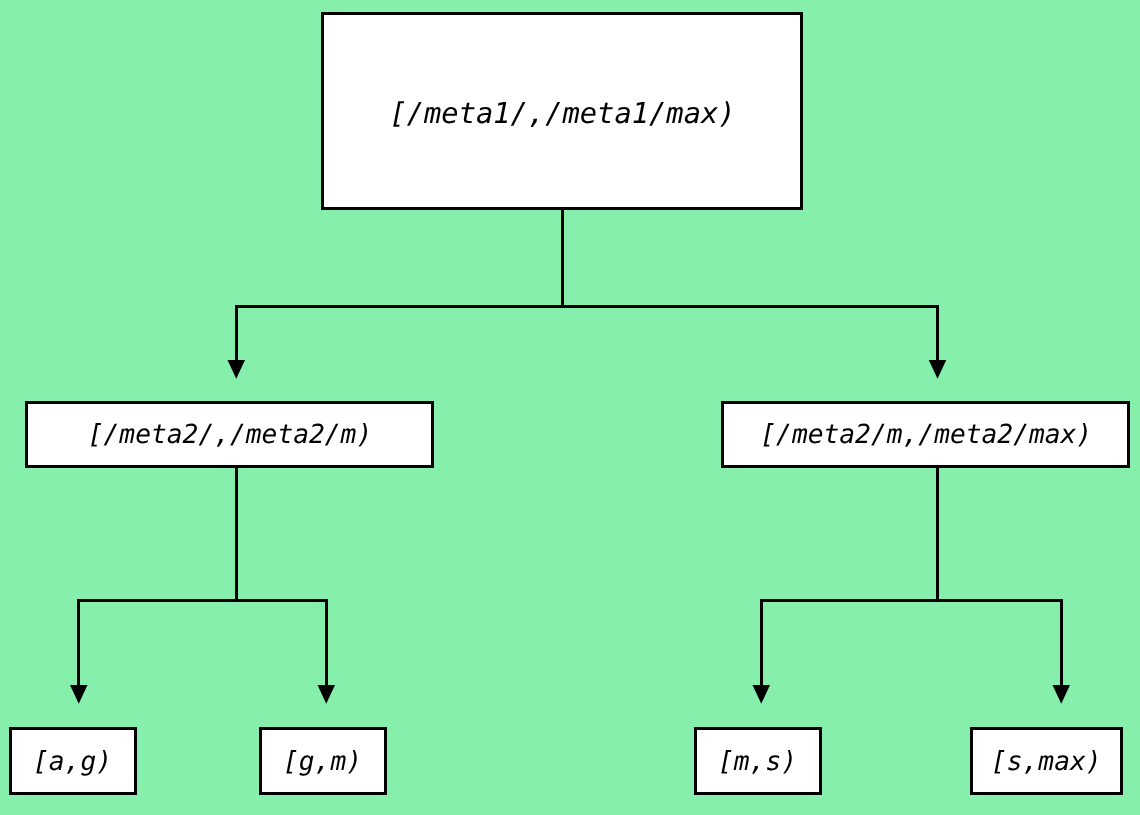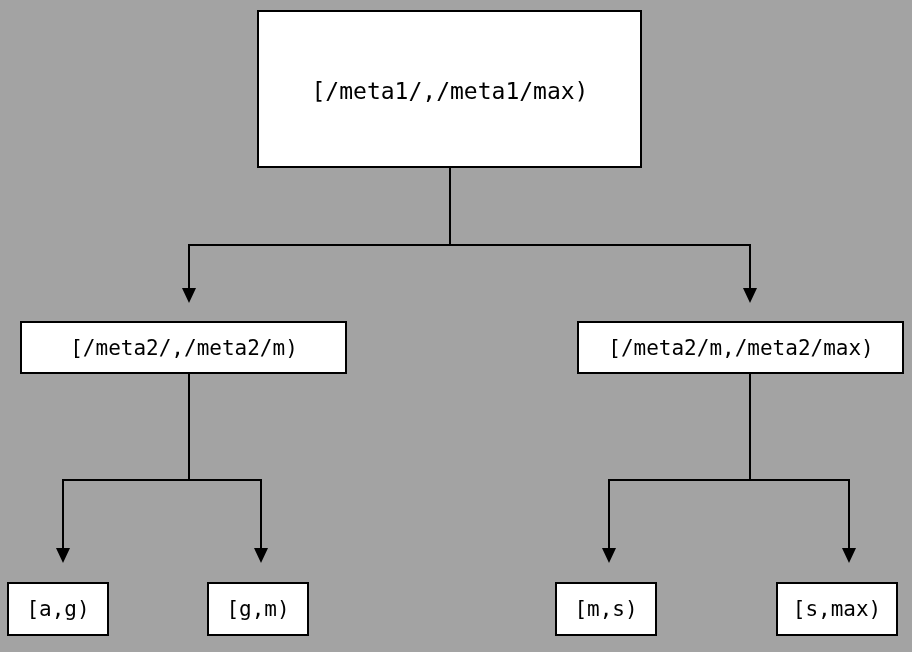--- a/index.html
+++ b/index.html
@@ -11,21 +11,22 @@
   body {
     width: 912px;
     height: 652px;
     font-family: "DejaVu Sans Mono", "Liberation Mono", monospace;
     overflow: hidden;
   }
   #diagram-root {
     position: relative;
     width: 912px;
     height: 652px;
-    background: #a3a3a3;
+    background: #86efac;
+    font-style: italic;
   }
   #tree-svg {
     position: absolute;
     top: 0;
     left: 0;
     width: 912px;
     height: 652px;
     display: block;
   }
   .node-box {

